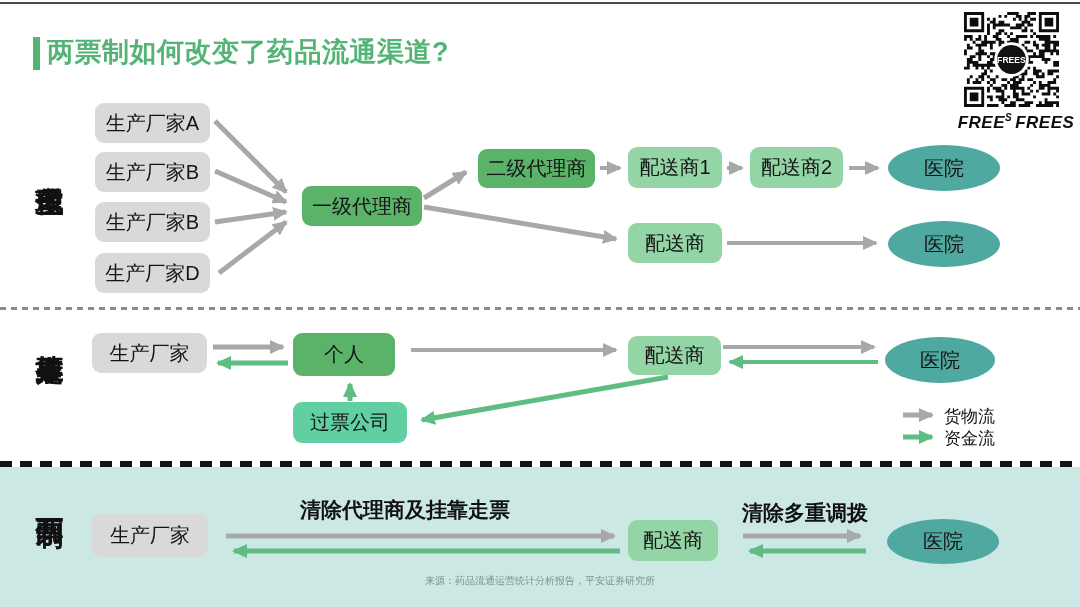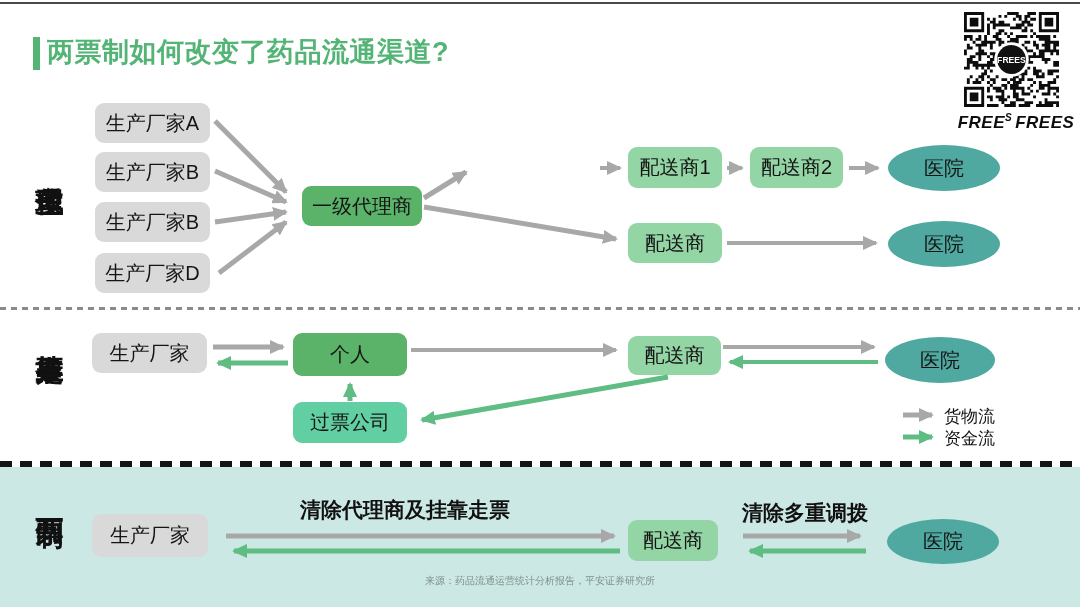--- a/index.html
+++ b/index.html
@@ -59,30 +59,31 @@
   <div class="brand"><span>FREE</span><span class="sup">S</span><span>FREES</span></div>
 
   <div class="vlabel" style="left:30px;top:164px;">多重代理</div>
 
   <div class="box gray" style="left:95px;top:103px;width:115px;height:40px;">生产厂家A</div>
   <div class="box gray" style="left:95px;top:152px;width:115px;height:40px;">生产厂家B</div>
   <div class="box gray" style="left:95px;top:202px;width:115px;height:40px;">生产厂家B</div>
   <div class="box gray" style="left:95px;top:253px;width:115px;height:40px;">生产厂家D</div>
 
   <div class="box green" style="left:302px;top:186px;width:120px;height:40px;">一级代理商</div>
+  <div class="box green" style="left:478px;top:149px;width:117px;height:39px;">二级代理商</div>
   <div class="box lgreen" style="left:628px;top:147px;width:94px;height:41px;">配送商1</div>
   <div class="box lgreen" style="left:750px;top:147px;width:93px;height:41px;">配送商2</div>
   <div class="box ellipse" style="left:888px;top:145px;width:112px;height:46px;">医院</div>
   <div class="box lgreen" style="left:628px;top:223px;width:94px;height:40px;">配送商</div>
   <div class="box ellipse" style="left:888px;top:221px;width:112px;height:46px;">医院</div>
 
   <div class="vlabel" style="left:30px;top:332px;">挂靠走票</div>
 
   <div class="box gray" style="left:92px;top:333px;width:115px;height:40px;">生产厂家</div>
-  <div class="box green" style="left:293px;top:333px;width:114px;height:43px;">个人</div>
+  <div class="box green" style="left:293px;top:333px;width:102px;height:43px;">个人</div>
   <div class="box mint" style="left:293px;top:402px;width:114px;height:41px;font-family:Liberation Mono, monospace;">过票公司</div>
   <div class="box lgreen" style="left:628px;top:336px;width:93px;height:39px;">配送商</div>
   <div class="box ellipse" style="left:885px;top:337px;width:110px;height:46px;">医院</div>
 
   <div class="legend-text" style="left:944px;top:405px;">货物流</div>
   <div class="legend-text" style="left:944px;top:427px;text-align:center;">资金流</div>
 
   <div class="vlabel" style="left:30px;top:496px;">两票制</div>
 
   <div class="box gray" style="left:92px;top:514px;width:116px;height:43px;">生产厂家</div>

